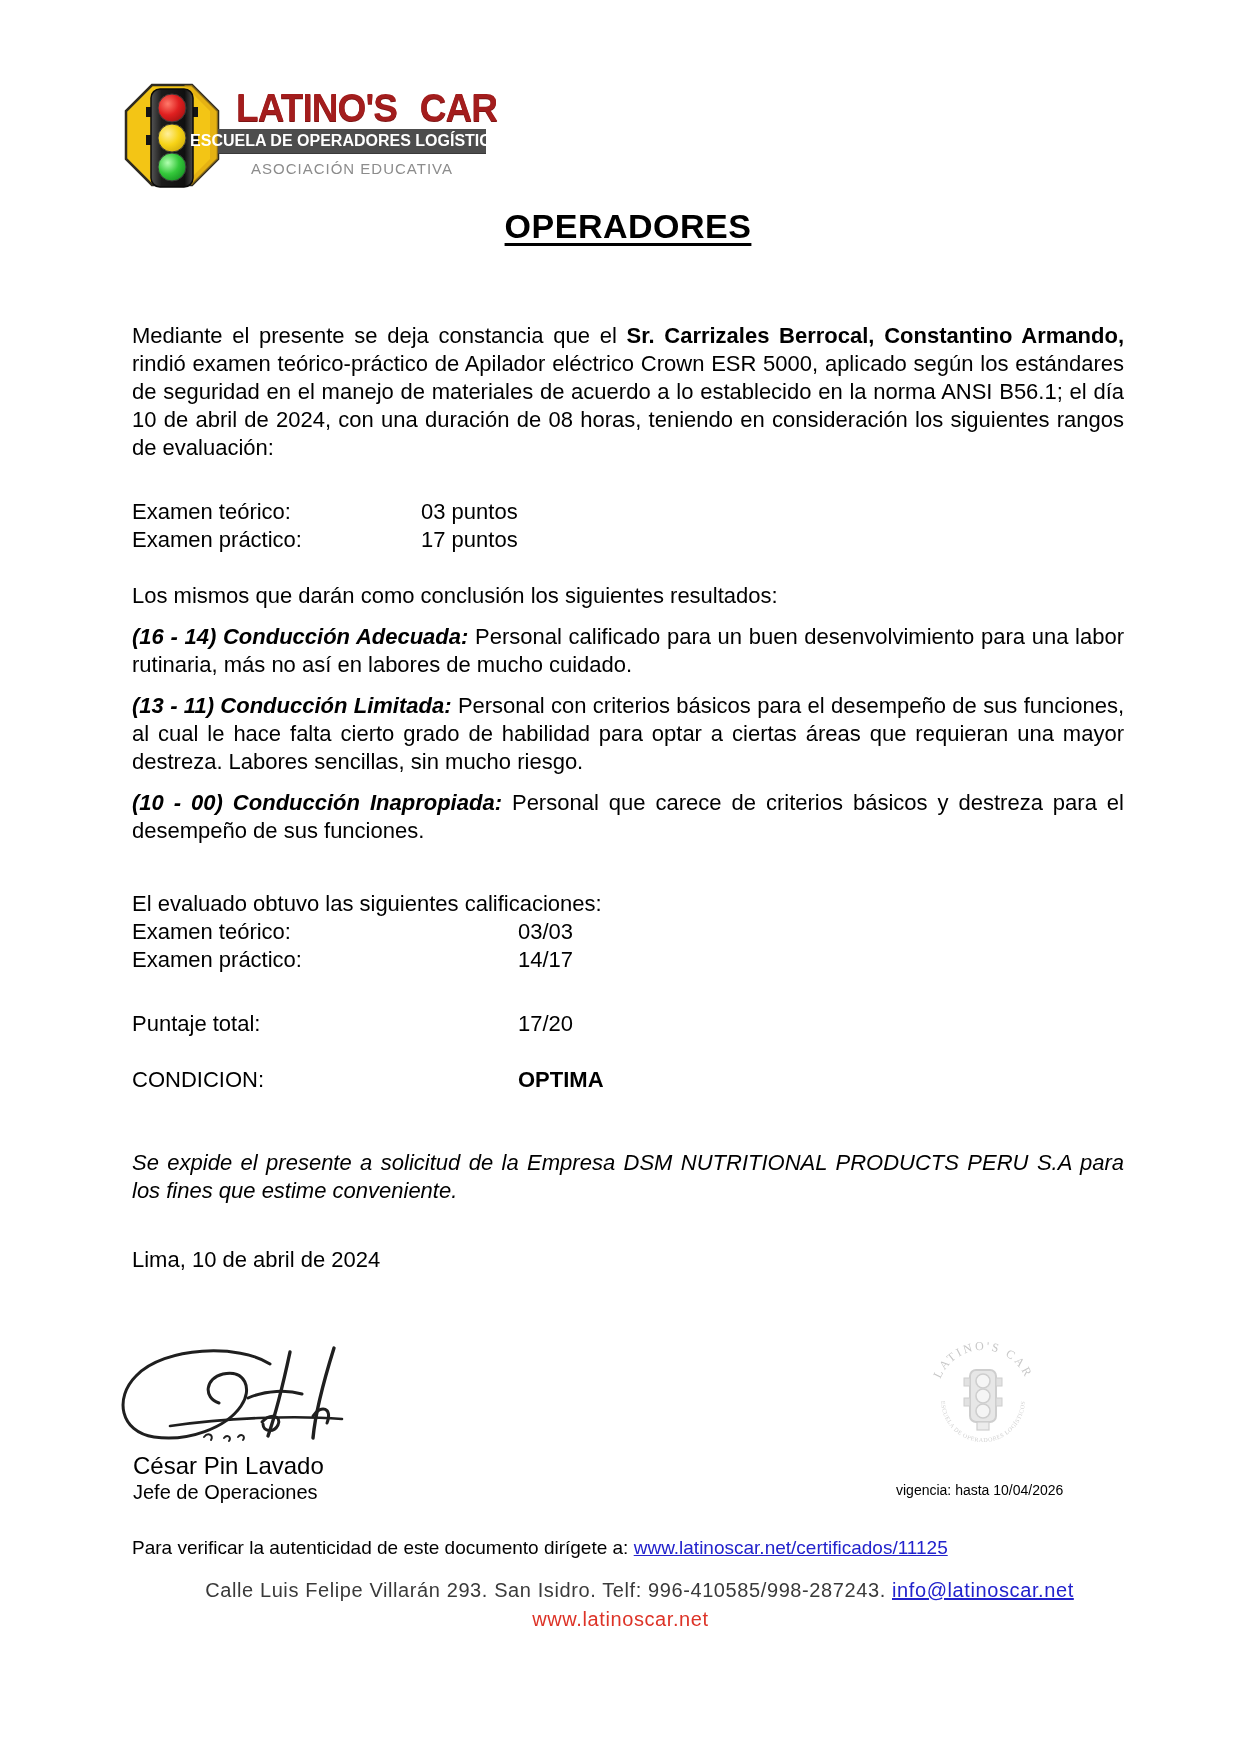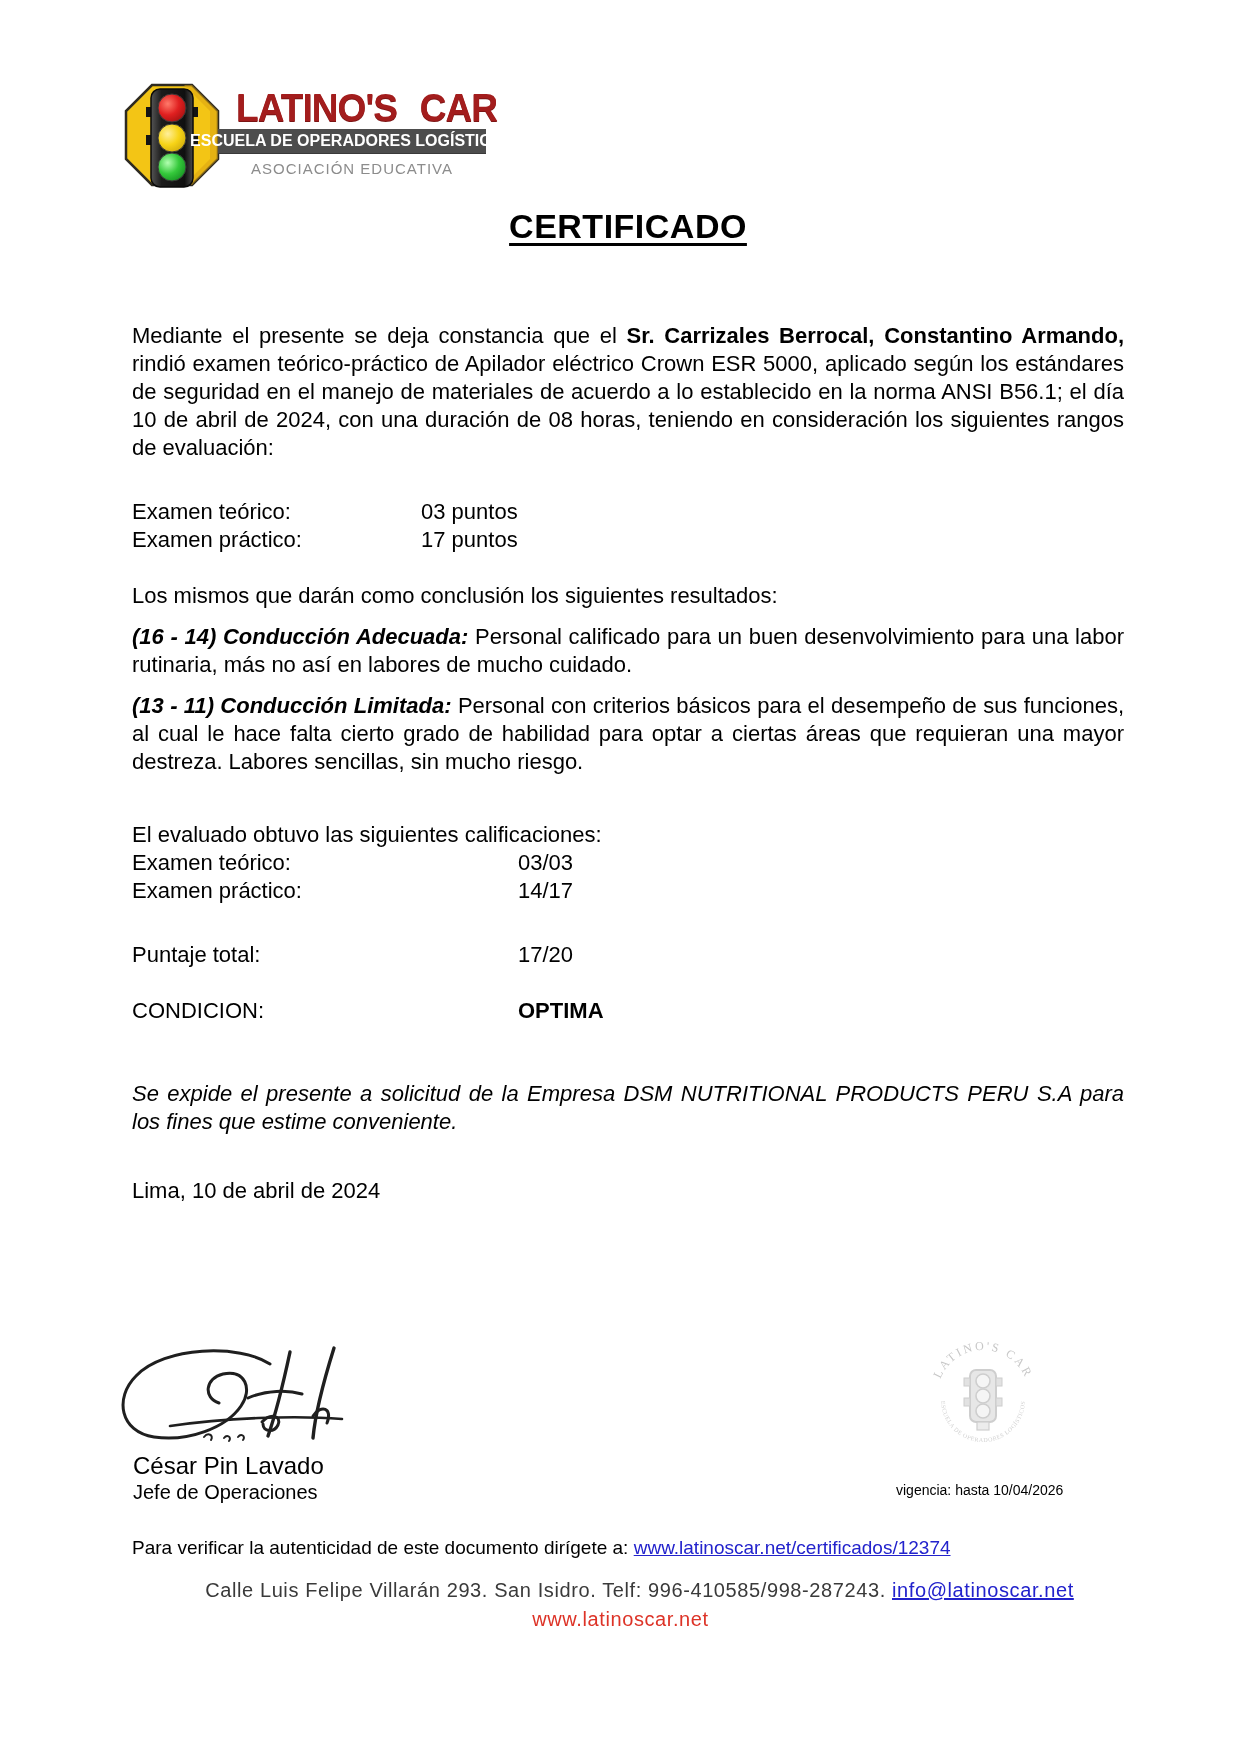--- a/index.html
+++ b/index.html
@@ -122,21 +122,21 @@
       <rect x="27" y="6" width="42" height="98" rx="9" fill="url(#gBody)" stroke="#0a0a0a" stroke-width="1.5"></rect>
       <circle cx="48" cy="25" r="14" fill="url(#gRed)" stroke="#3a3a3a" stroke-width="1"></circle>
       <circle cx="48" cy="55" r="14" fill="url(#gYel)" stroke="#3a3a3a" stroke-width="1"></circle>
       <circle cx="48" cy="84" r="14" fill="url(#gGrn)" stroke="#3a3a3a" stroke-width="1"></circle>
     </svg>
     <div class="logo-brand">LATINO'S CAR</div>
     <div class="logo-banner">ESCUELA DE OPERADORES LOGÍSTICOS</div>
     <div class="logo-sub">ASOCIACIÓN EDUCATIVA</div>
   </div>
 
-  <div class="title">CERTIFICADO</div>
+  <div class="title">OPERADORES</div>
 
   <div class="content">
 
     <p class="just"><span>Mediante el presente se deja constancia que el </span><span class="b">Sr. Carrizales Berrocal, Constantino Armando,</span><span> rindió examen teórico-práctico de Apilador eléctrico Crown ESR 5000, aplicado según los estándares de seguridad en el manejo de materiales de acuerdo a lo establecido en la norma ANSI B56.1; el día 10 de abril de 2024, con una duración de 08 horas, teniendo en consideración los siguientes rangos de evaluación:</span></p>
 
     <div class="score-block">
       <div class="row">
         <span class="lab">Examen teórico:</span>
         <span>03 puntos</span>
       </div>
@@ -146,20 +146,21 @@
       </div>
     </div>
 
     <p class="results-intro">Los mismos que darán como conclusión los siguientes resultados:</p>
 
 
     <p class="range-p"><span class="bi">(16 - 14) Conducción Adecuada:</span><span> Personal calificado para un buen desenvolvimiento para una labor rutinaria, más no así en labores de mucho cuidado.</span></p>
 
     <p class="range-p"><span class="bi">(13 - 11) Conducción Limitada:</span><span> Personal con criterios básicos para el desempeño de sus funciones, al cual le hace falta cierto grado de habilidad para optar a ciertas áreas que requieran una mayor destreza. Labores sencillas, sin mucho riesgo.</span></p>
 
+    <p class="range-p"><span class="bi">(10 - 00) Conducción Inapropiada:</span><span> Personal que carece de criterios básicos y destreza para el desempeño de sus funciones.</span></p>
 
     <div class="eval-block">
       <p>El evaluado obtuvo las siguientes calificaciones:</p>
       <div class="row row2">
         <span class="lab">Examen teórico:</span>
         <span>03/03</span>
       </div>
       <div class="row row2">
         <span class="lab">Examen práctico:</span>
         <span>14/17</span>
@@ -218,19 +219,19 @@
       <rect x="81" y="42" width="6" height="8" fill="#dddddd" stroke-width="1"></rect>
       <rect x="49" y="62" width="6" height="8" fill="#dddddd" stroke-width="1"></rect>
       <rect x="81" y="62" width="6" height="8" fill="#dddddd" stroke-width="1"></rect>
       <circle cx="68" cy="45" r="7" fill="#f4f4f4" stroke-width="1.6"></circle>
       <circle cx="68" cy="60" r="7" fill="#f4f4f4" stroke-width="1.6"></circle>
       <circle cx="68" cy="75" r="7" fill="#f4f4f4" stroke-width="1.6"></circle>
       <rect x="62" y="86" width="12" height="8" fill="#e9e9e9" stroke-width="1.2"></rect>
     </g>
   </svg>
 
-  <div class="verify-line"><span>Para verificar la autenticidad de este documento dirígete a: </span><a class="link" href="#">www.latinoscar.net/certificados/12374</a></div>
+  <div class="verify-line"><span>Para verificar la autenticidad de este documento dirígete a: </span><a class="link" href="#">www.latinoscar.net/certificados/11125</a></div>
 
   <div class="addr-line"><span>Calle Luis Felipe Villarán 293. San Isidro. Telf: 996-410585/998-287243. </span><a class="link" href="#">info@latinoscar.net</a></div>
 
   <div class="site-line">www.latinoscar.net</div>
 
 </div>
 
 </body></html>

